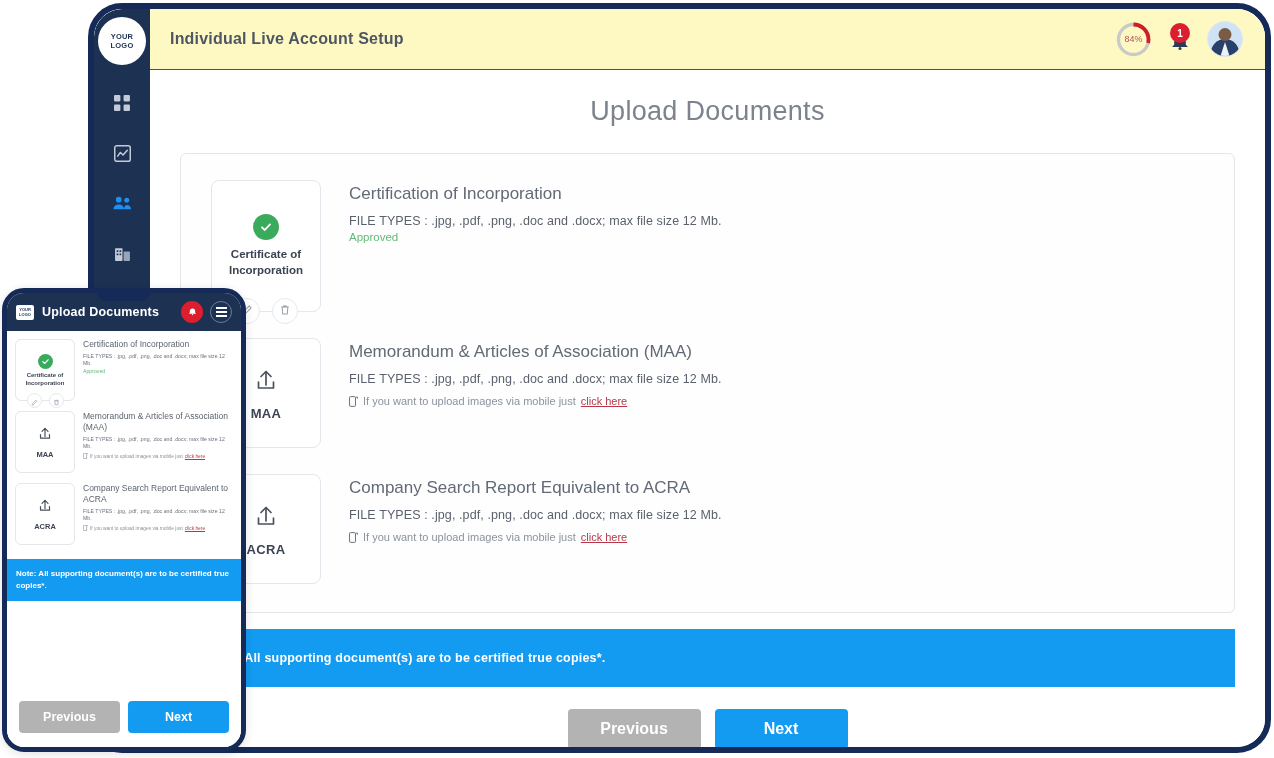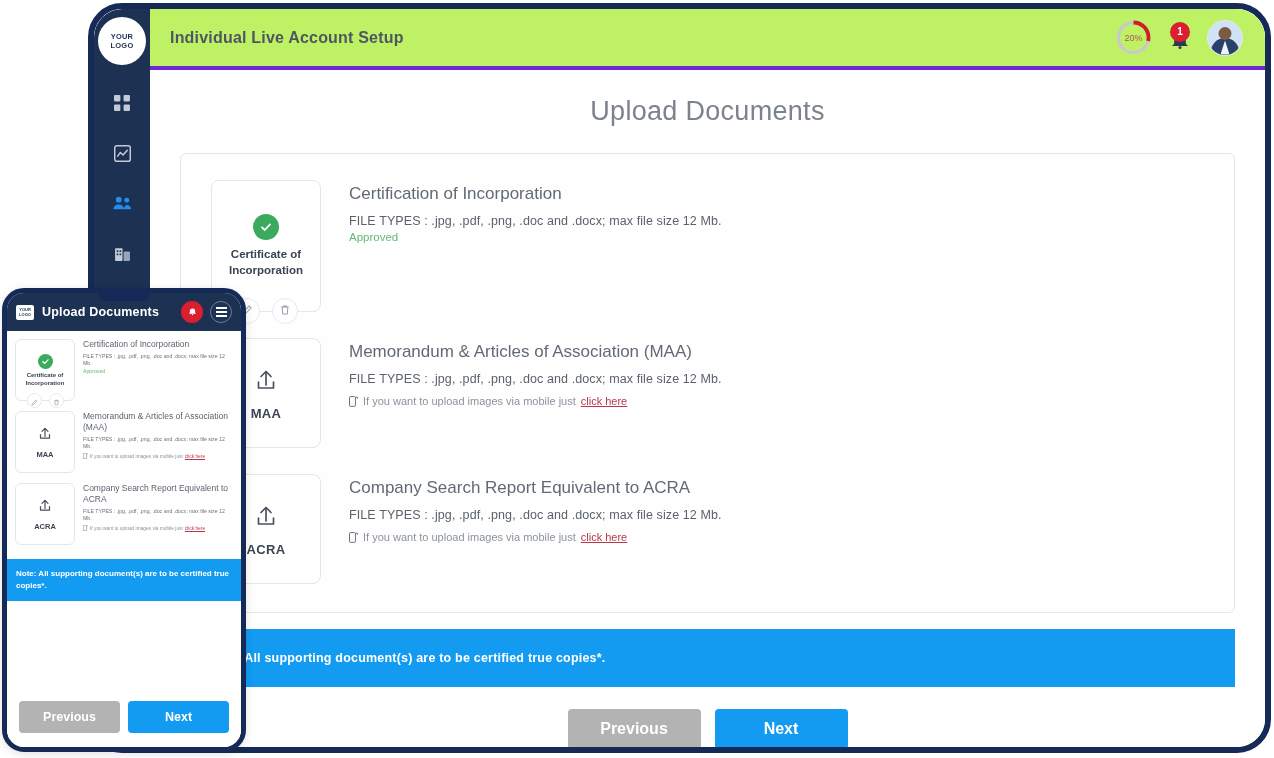--- a/index.html
+++ b/index.html
@@ -55,22 +55,22 @@
     cursor: pointer;
   }
   .side-ico.active { color: #1e90f3; }
   .side-ico svg { display:block; }
 
   
   .main { flex: 1; display: flex; flex-direction: column; min-width: 0; background:#fff; }
 
   .topbar {
     height: 61px; flex: 0 0 61px;
-    background: #bef264;
-    border-bottom: 4px solid #6d28d9;
+    background: #fef9c3;
+    border-bottom: 1px solid #6d28d9;
     display: flex; align-items: center;
     padding: 0 22px 0 20px;
     justify-content: flex-end;
   }
   .topbar-title {
     font-size: 16px; font-weight: bold; color: #4e5664;
     letter-spacing: .2px;
   }
   .topbar-right { margin-left: auto; display: flex; align-items: center; gap: 14px; }
 
@@ -344,21 +344,21 @@
 
         <div class="topbar">
           <div class="topbar-title">Individual Live Account Setup</div>
           <div class="topbar-right">
 
             <div class="ring-wrap">
               <svg width="39" height="39" viewBox="0 0 39 39">
                 <circle cx="19.5" cy="19.5" r="15" fill="none" stroke="#c9c9c9" stroke-width="3.4"></circle>
                 <circle cx="19.5" cy="19.5" r="15" fill="none" stroke="#d01e29" stroke-width="3.8" stroke-dasharray="27 67.2" stroke-dashoffset="0" transform="rotate(-90 19.5 19.5)" stroke-linecap="butt"></circle>
               </svg>
-              <div class="pct">20%</div>
+              <div class="pct">84%</div>
             </div>
 
             <div class="bell-wrap">
               <div class="bell-badge">1</div>
               <span class="bell-ico">
                 <svg width="24" height="18" viewBox="0 0 24 18" fill="currentColor">
                   <path d="M4 15h16l-2.2-2.2V9.4A5.8 5.8 0 0 0 12 3.6 5.8 5.8 0 0 0 6.2 9.4v3.4z"></path>
                   <circle cx="12" cy="16.4" r="1.5"></circle>
                 </svg>
               </span>

